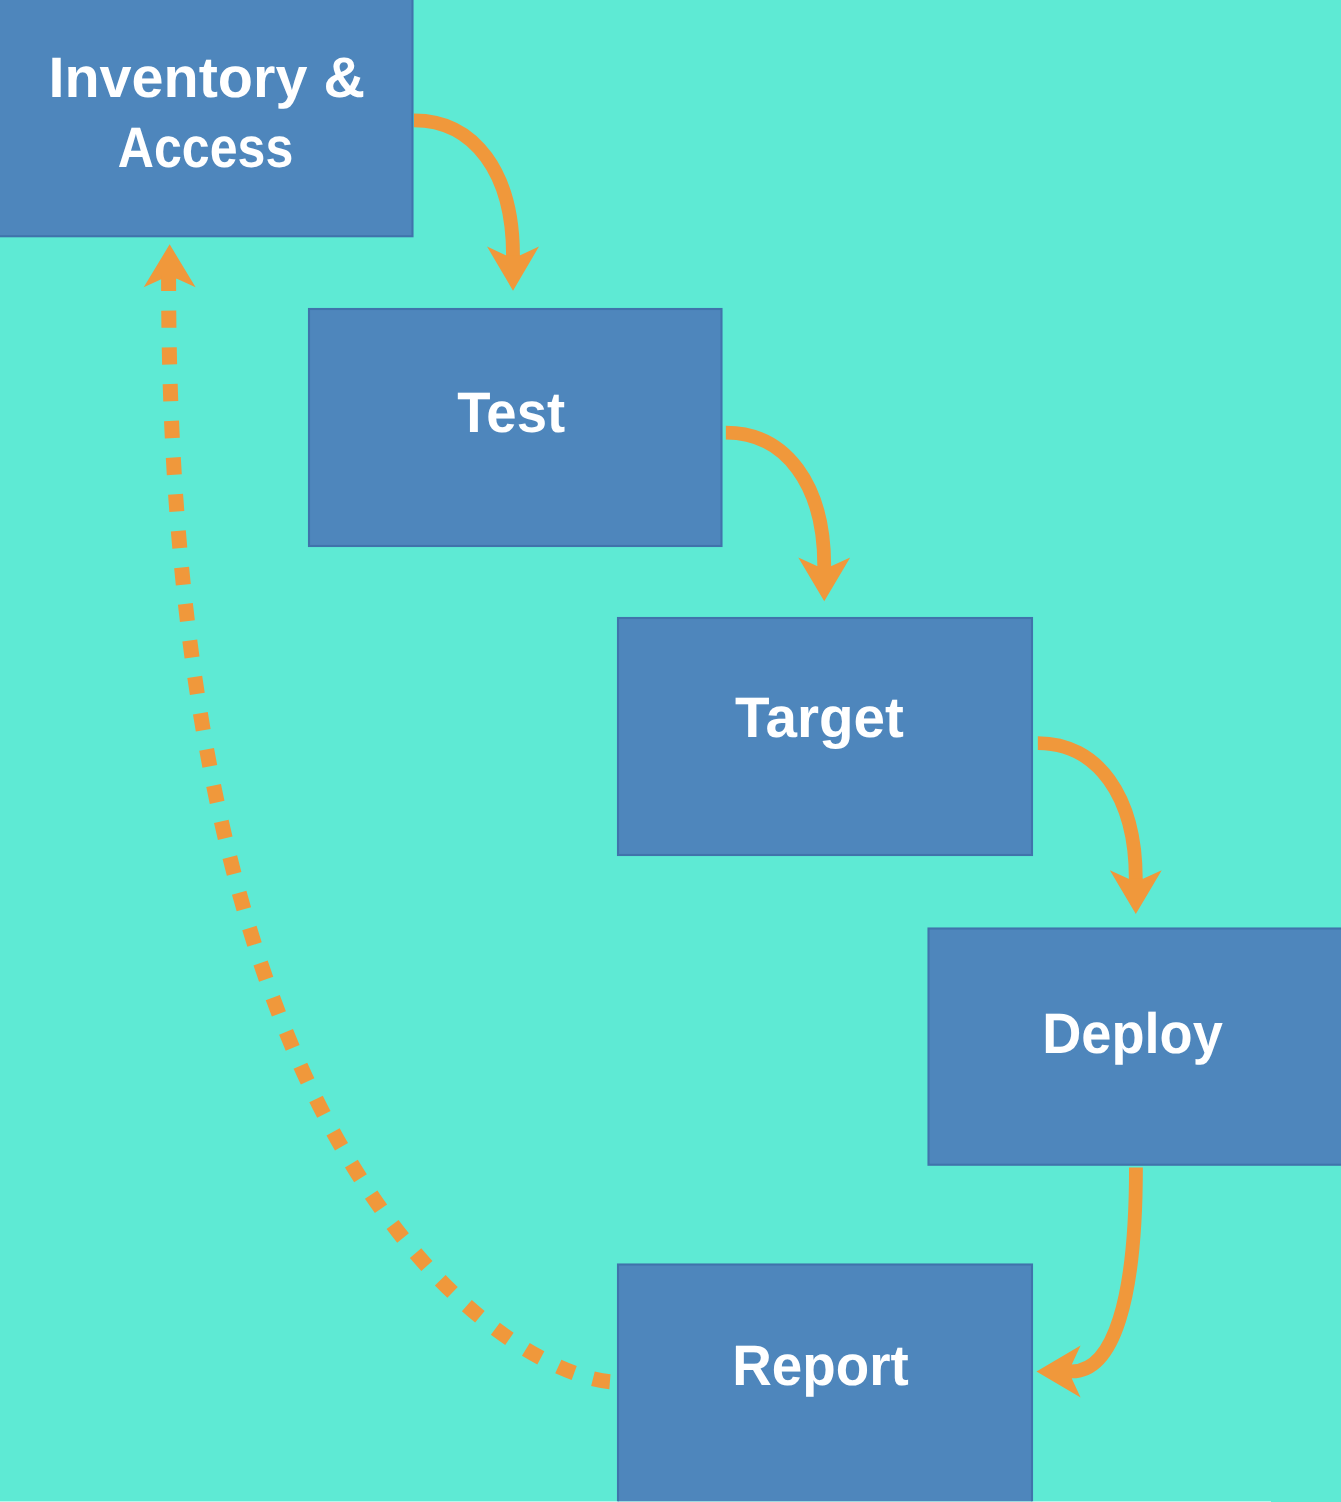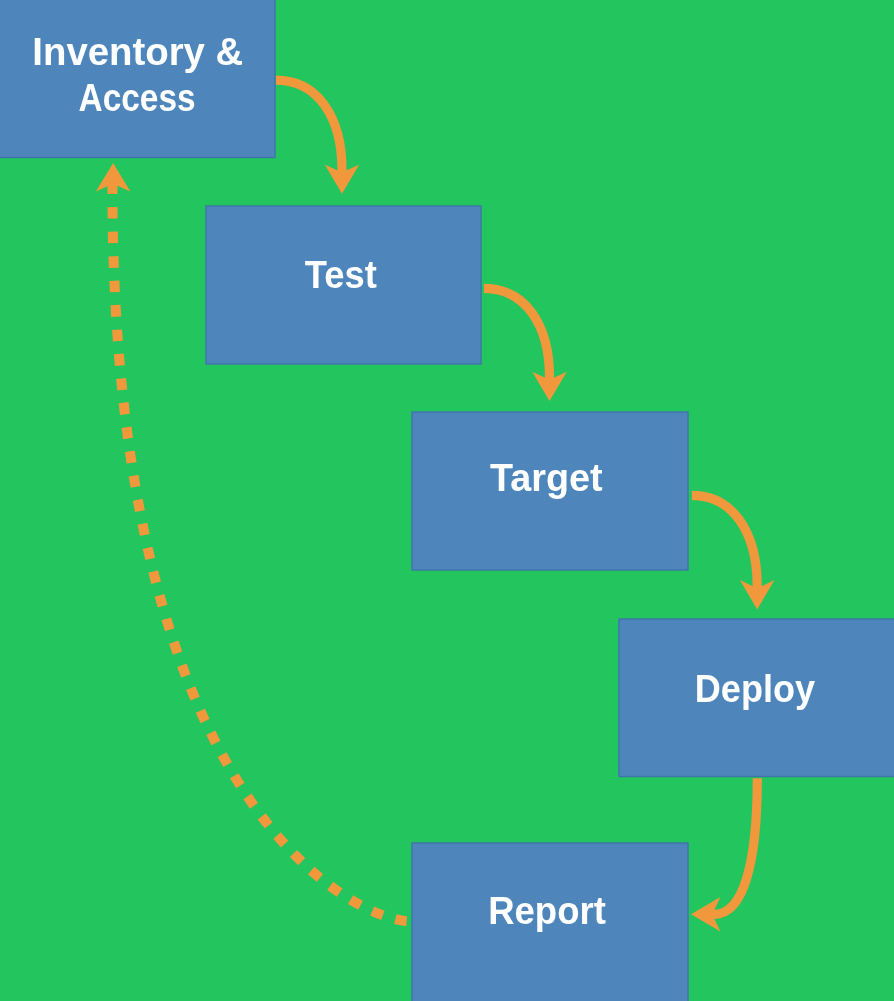--- a/index.html
+++ b/index.html
@@ -1,16 +1,16 @@
 <!DOCTYPE html>
 <html><head>
 <meta charset="utf-8">
 <style>
   html,body{margin:0;padding:0;background:#ffffff;}
-  .stage{position:relative;width:894px;height:1001px;overflow:hidden;background:#22c55e;text-align:center;}
+  .stage{position:relative;width:894px;height:1001px;overflow:hidden;background:#5eead4;text-align:center;}
   svg{display:block;}
   text{font-family:"Liberation Sans",sans-serif;font-weight:bold;fill:#ffffff;}
 </style>
 </head>
 <body>
 <div class="stage">
 <svg width="894" height="1001" viewBox="0 0 894 1001">
 
   <g fill="#4E86BC" stroke="#4073AB" stroke-width="1.4">
     <rect x="-3" y="-3" width="278" height="160.5"></rect>

